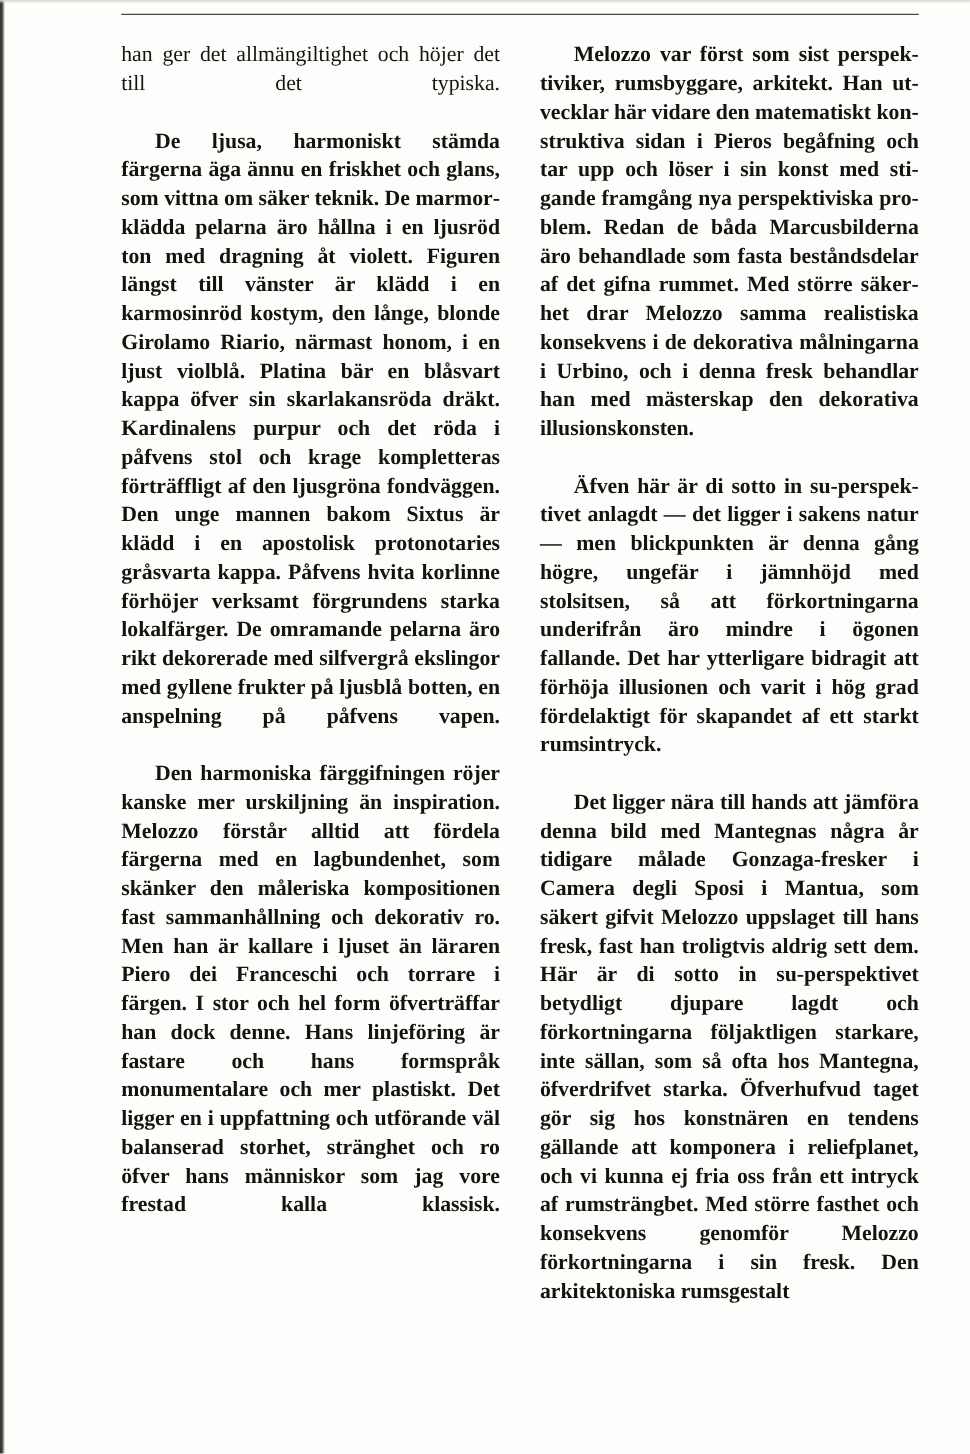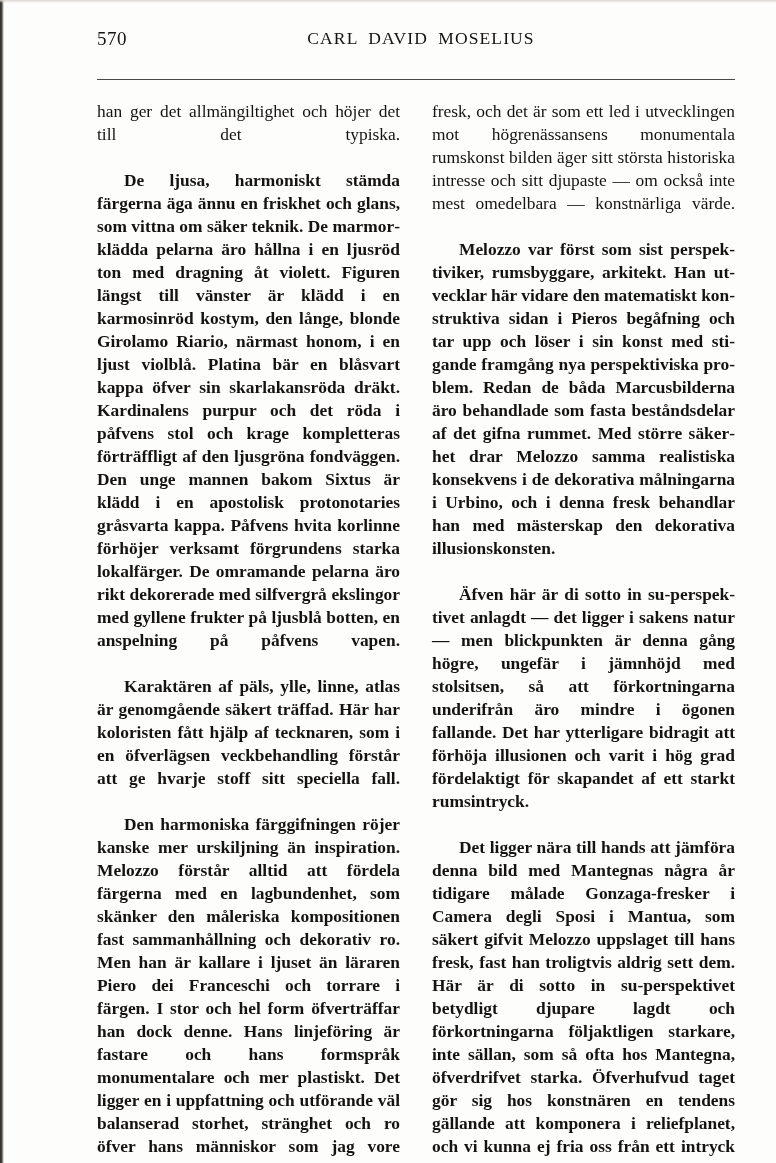--- a/index.html
+++ b/index.html
@@ -106,38 +106,32 @@
 </head>
 <body>
 
 <div class="page">
 
   <div class="scan-edge-left"></div>
   <div class="scan-edge-top"></div>
 
   <div class="content">
 
-    <div class="running-head">
-      <div class="folio">570</div>
-      <div class="head-title">CARL  DAVID  MOSELIUS</div>
-    </div>
     <div class="head-rule"></div>
 
     <div class="columns">
 
       <div class="column">
         <p class="para">han ger det allmängiltighet och höjer det till det typiska.</p>
         <p class="para indent">De ljusa, harmoniskt stämda färgerna äga ännu en friskhet och glans, som vittna om säker teknik. De marmor­klädda pelarna äro hållna i en ljusröd ton med dragning åt violett. Figuren längst till vänster är klädd i en karmosinröd kostym, den långe, blonde Girolamo Ria­rio, närmast honom, i en ljust violblå. Platina bär en blåsvart kappa öfver sin skarlakansröda dräkt. Kardinalens pur­pur och det röda i påfvens stol och krage kompletteras förträffligt af den ljusgröna fondväggen. Den unge man­nen bakom Sixtus är klädd i en aposto­lisk protonotaries gråsvarta kappa. Påf­vens hvita korlinne förhöjer verksamt förgrundens starka lokalfärger. De om­ramande pelarna äro rikt dekorerade med silfvergrå ekslingor med gyllene frukter på ljusblå botten, en anspelning på påf­vens vapen.</p>
-        <p class="para indent">Karaktären af päls, ylle, linne, atlas är genomgående säkert träffad. Här har koloristen fått hjälp af tecknaren, som i en öfverlägsen veckbehandling förstår att ge hvarje stoff sitt speciella fall.</p>
         <p class="para indent">Den harmoniska färggifningen röjer kanske mer urskiljning än inspiration. Melozzo förstår alltid att fördela färgerna med en lagbundenhet, som skänker den måleriska kompositionen fast samman­hållning och dekorativ ro. Men han är kallare i ljuset än läraren Piero dei Fran­ceschi och torrare i färgen. I stor och hel form öfverträffar han dock denne. Hans linjeföring är fastare och hans form­språk monumentalare och mer plastiskt. Det ligger en i uppfattning och utföran­de väl balanserad storhet, stränghet och ro öfver hans människor som jag vore frestad kalla klassisk.</p>
 
       </div>
 
       <div class="column">
-        <p class="para">fresk, och det är som ett led i utveck­lingen mot högrenässansens monumentala rumskonst bilden äger sitt största histo­riska intresse och sitt djupaste — om också inte mest omedelbara — konst­närliga värde.</p>
         <p class="para indent">Melozzo var först som sist perspek­tiviker, rumsbyggare, arkitekt. Han ut­vecklar här vidare den matematiskt kon­struktiva sidan i Pieros begåfning och tar upp och löser i sin konst med sti­gande framgång nya perspektiviska pro­blem. Redan de båda Marcusbilderna äro behandlade som fasta beståndsdelar af det gifna rummet. Med större säker­het drar Melozzo samma realistiska kon­sekvens i de dekorativa målningarna i Urbino, och i denna fresk behandlar han med mästerskap den dekorativa illusions­konsten.</p>
         <p class="para indent">Äfven här är di sotto in su-perspek­tivet anlagdt — det ligger i sakens na­tur — men blickpunkten är denna gång högre, ungefär i jämnhöjd med stolsitsen, så att förkortningarna underifrån äro min­dre i ögonen fallande. Det har ytterli­gare bidragit att förhöja illusionen och varit i hög grad fördelaktigt för skapan­det af ett starkt rumsintryck.</p>
         <p class="para indent no-stretch">Det ligger nära till hands att jämföra denna bild med Mantegnas några år tidigare målade Gonzaga-fresker i Camera degli Sposi i Mantua, som säkert gifvit Melozzo uppslaget till hans fresk, fast han troligtvis aldrig sett dem. Här är di sotto in su-perspektivet betydligt dju­pare lagdt och förkortningarna följaktli­gen starkare, inte sällan, som så ofta hos Mantegna, öfverdrifvet starka. Öfver­hufvud taget gör sig hos konstnären en tendens gällande att komponera i reliefplanet, och vi kunna ej fria oss från ett intryck af rumsträngbet. Med större fasthet och konsekvens genom­för Melozzo förkortningarna i sin fresk. Den arkitektoniska rumsgestalt­</p>
       </div>
 
     </div>
   </div>
 </div>
 
 </body></html>

